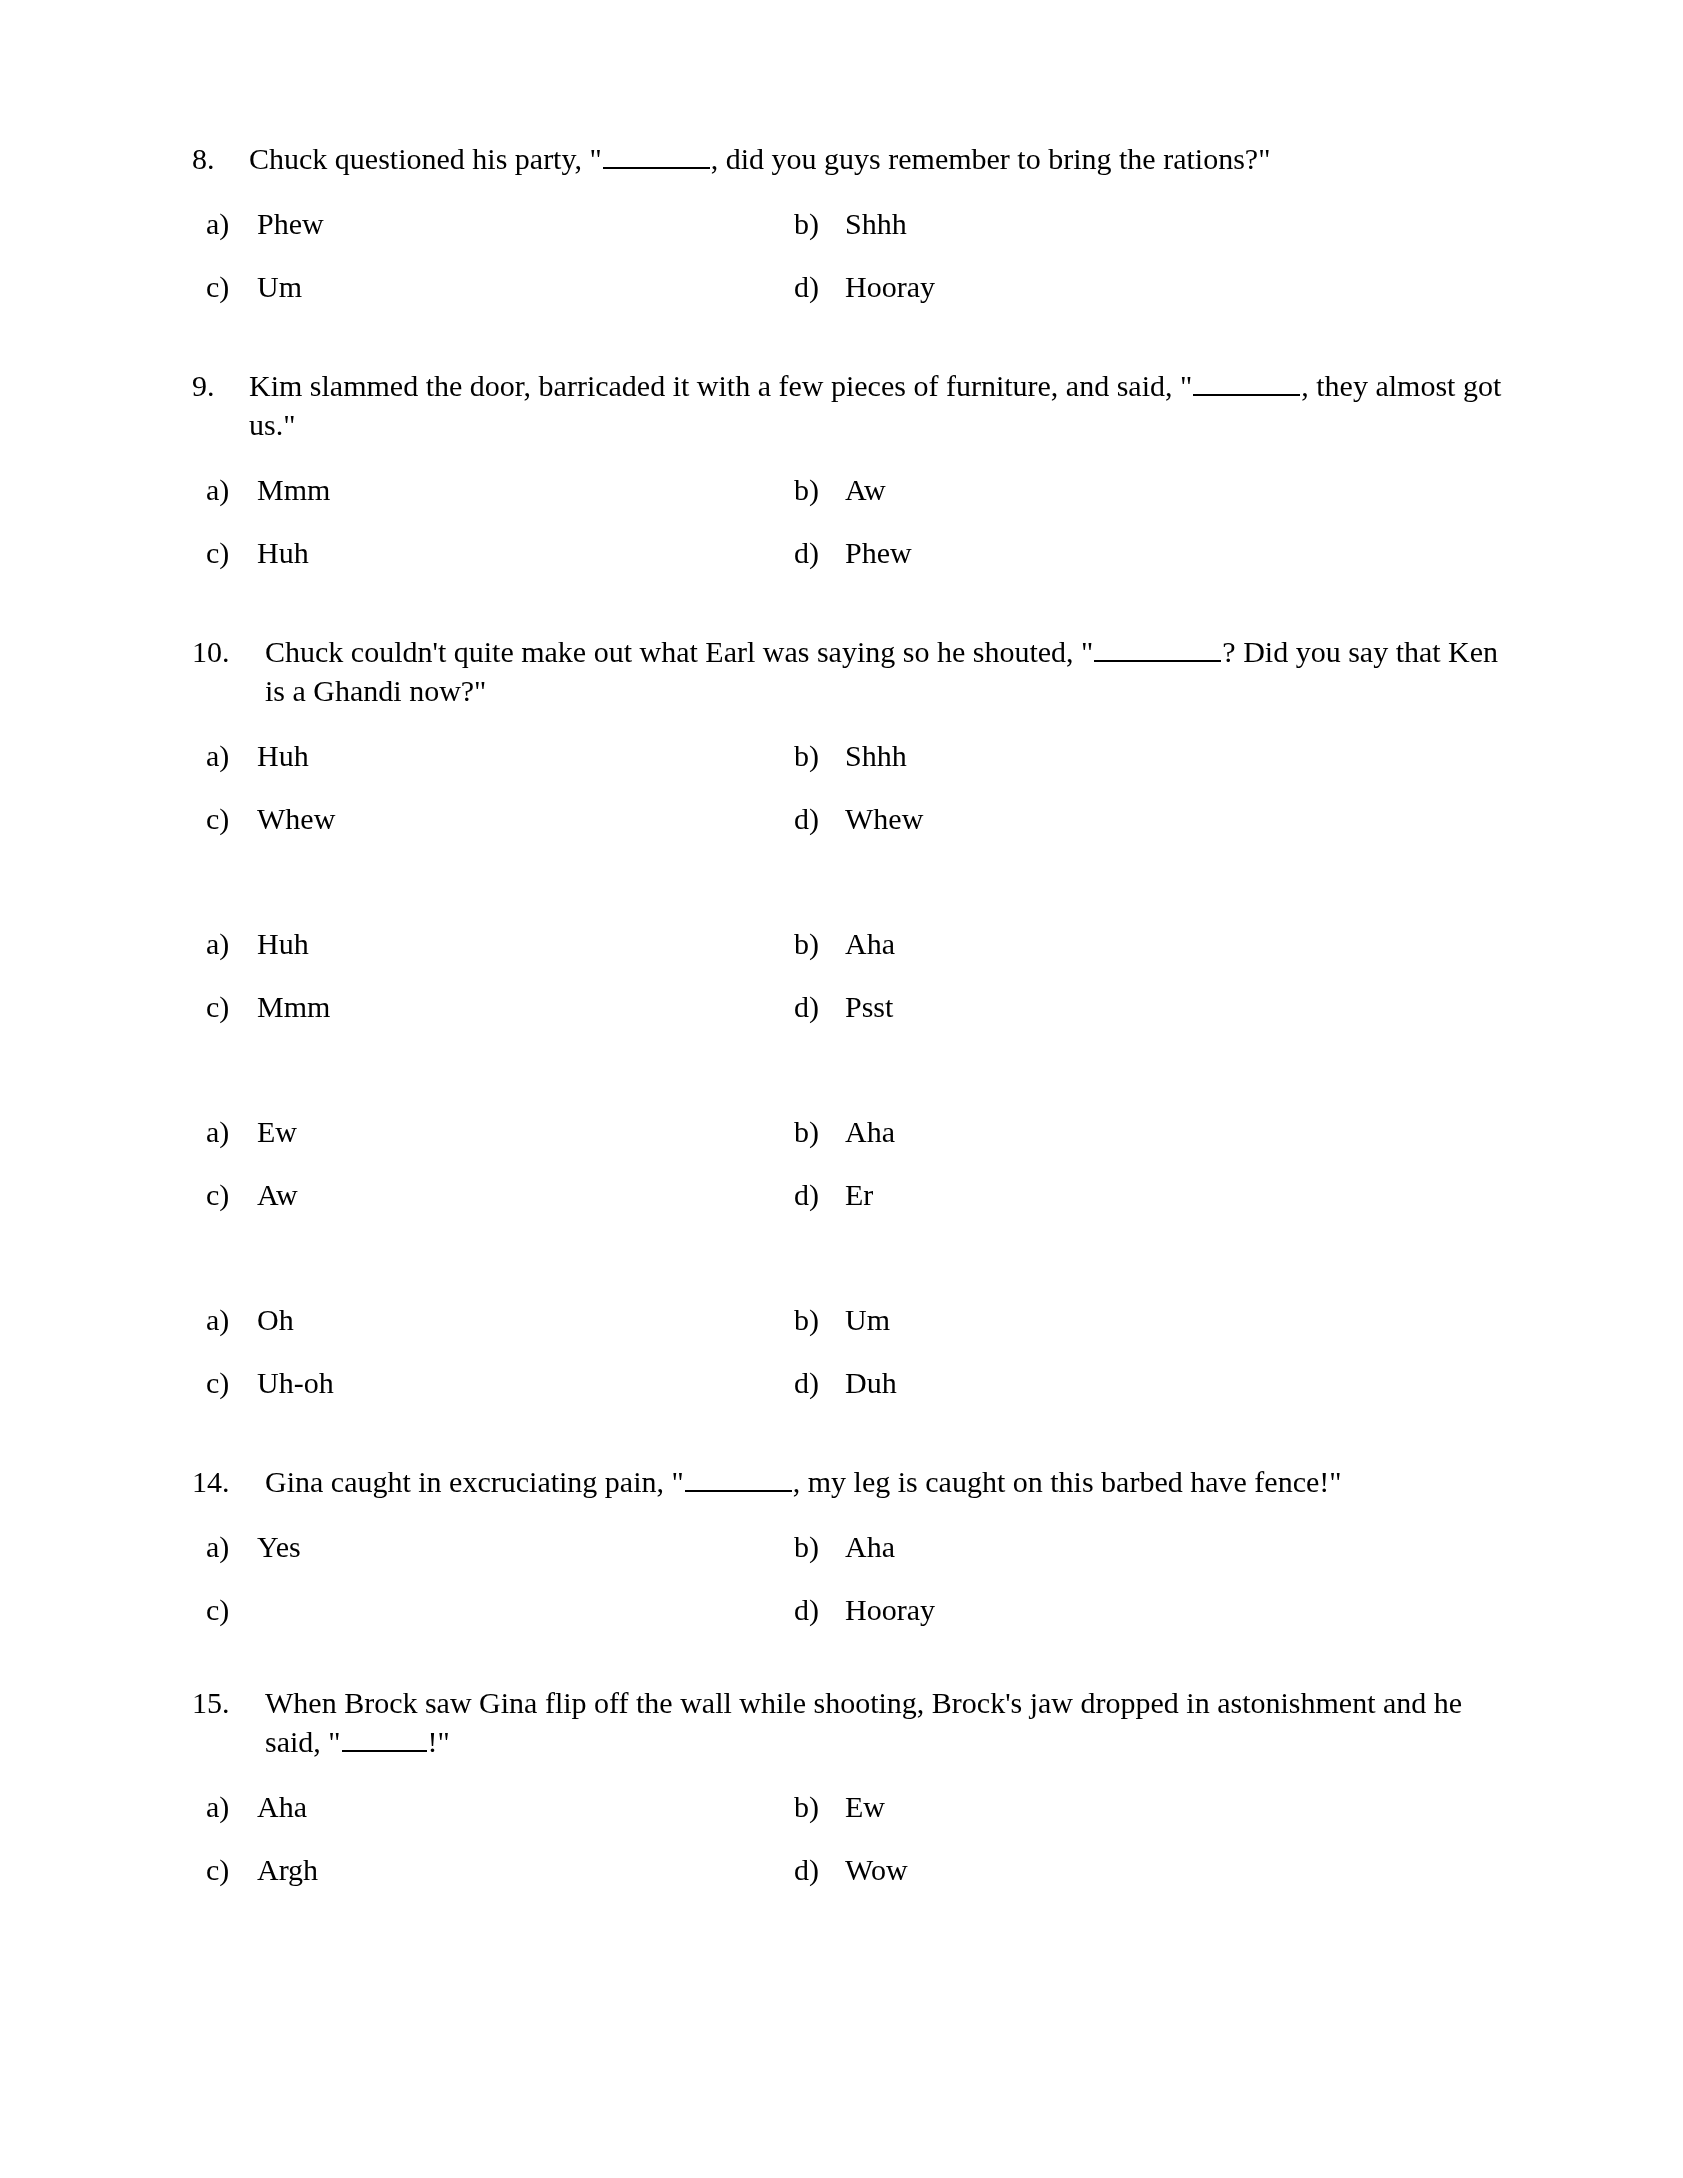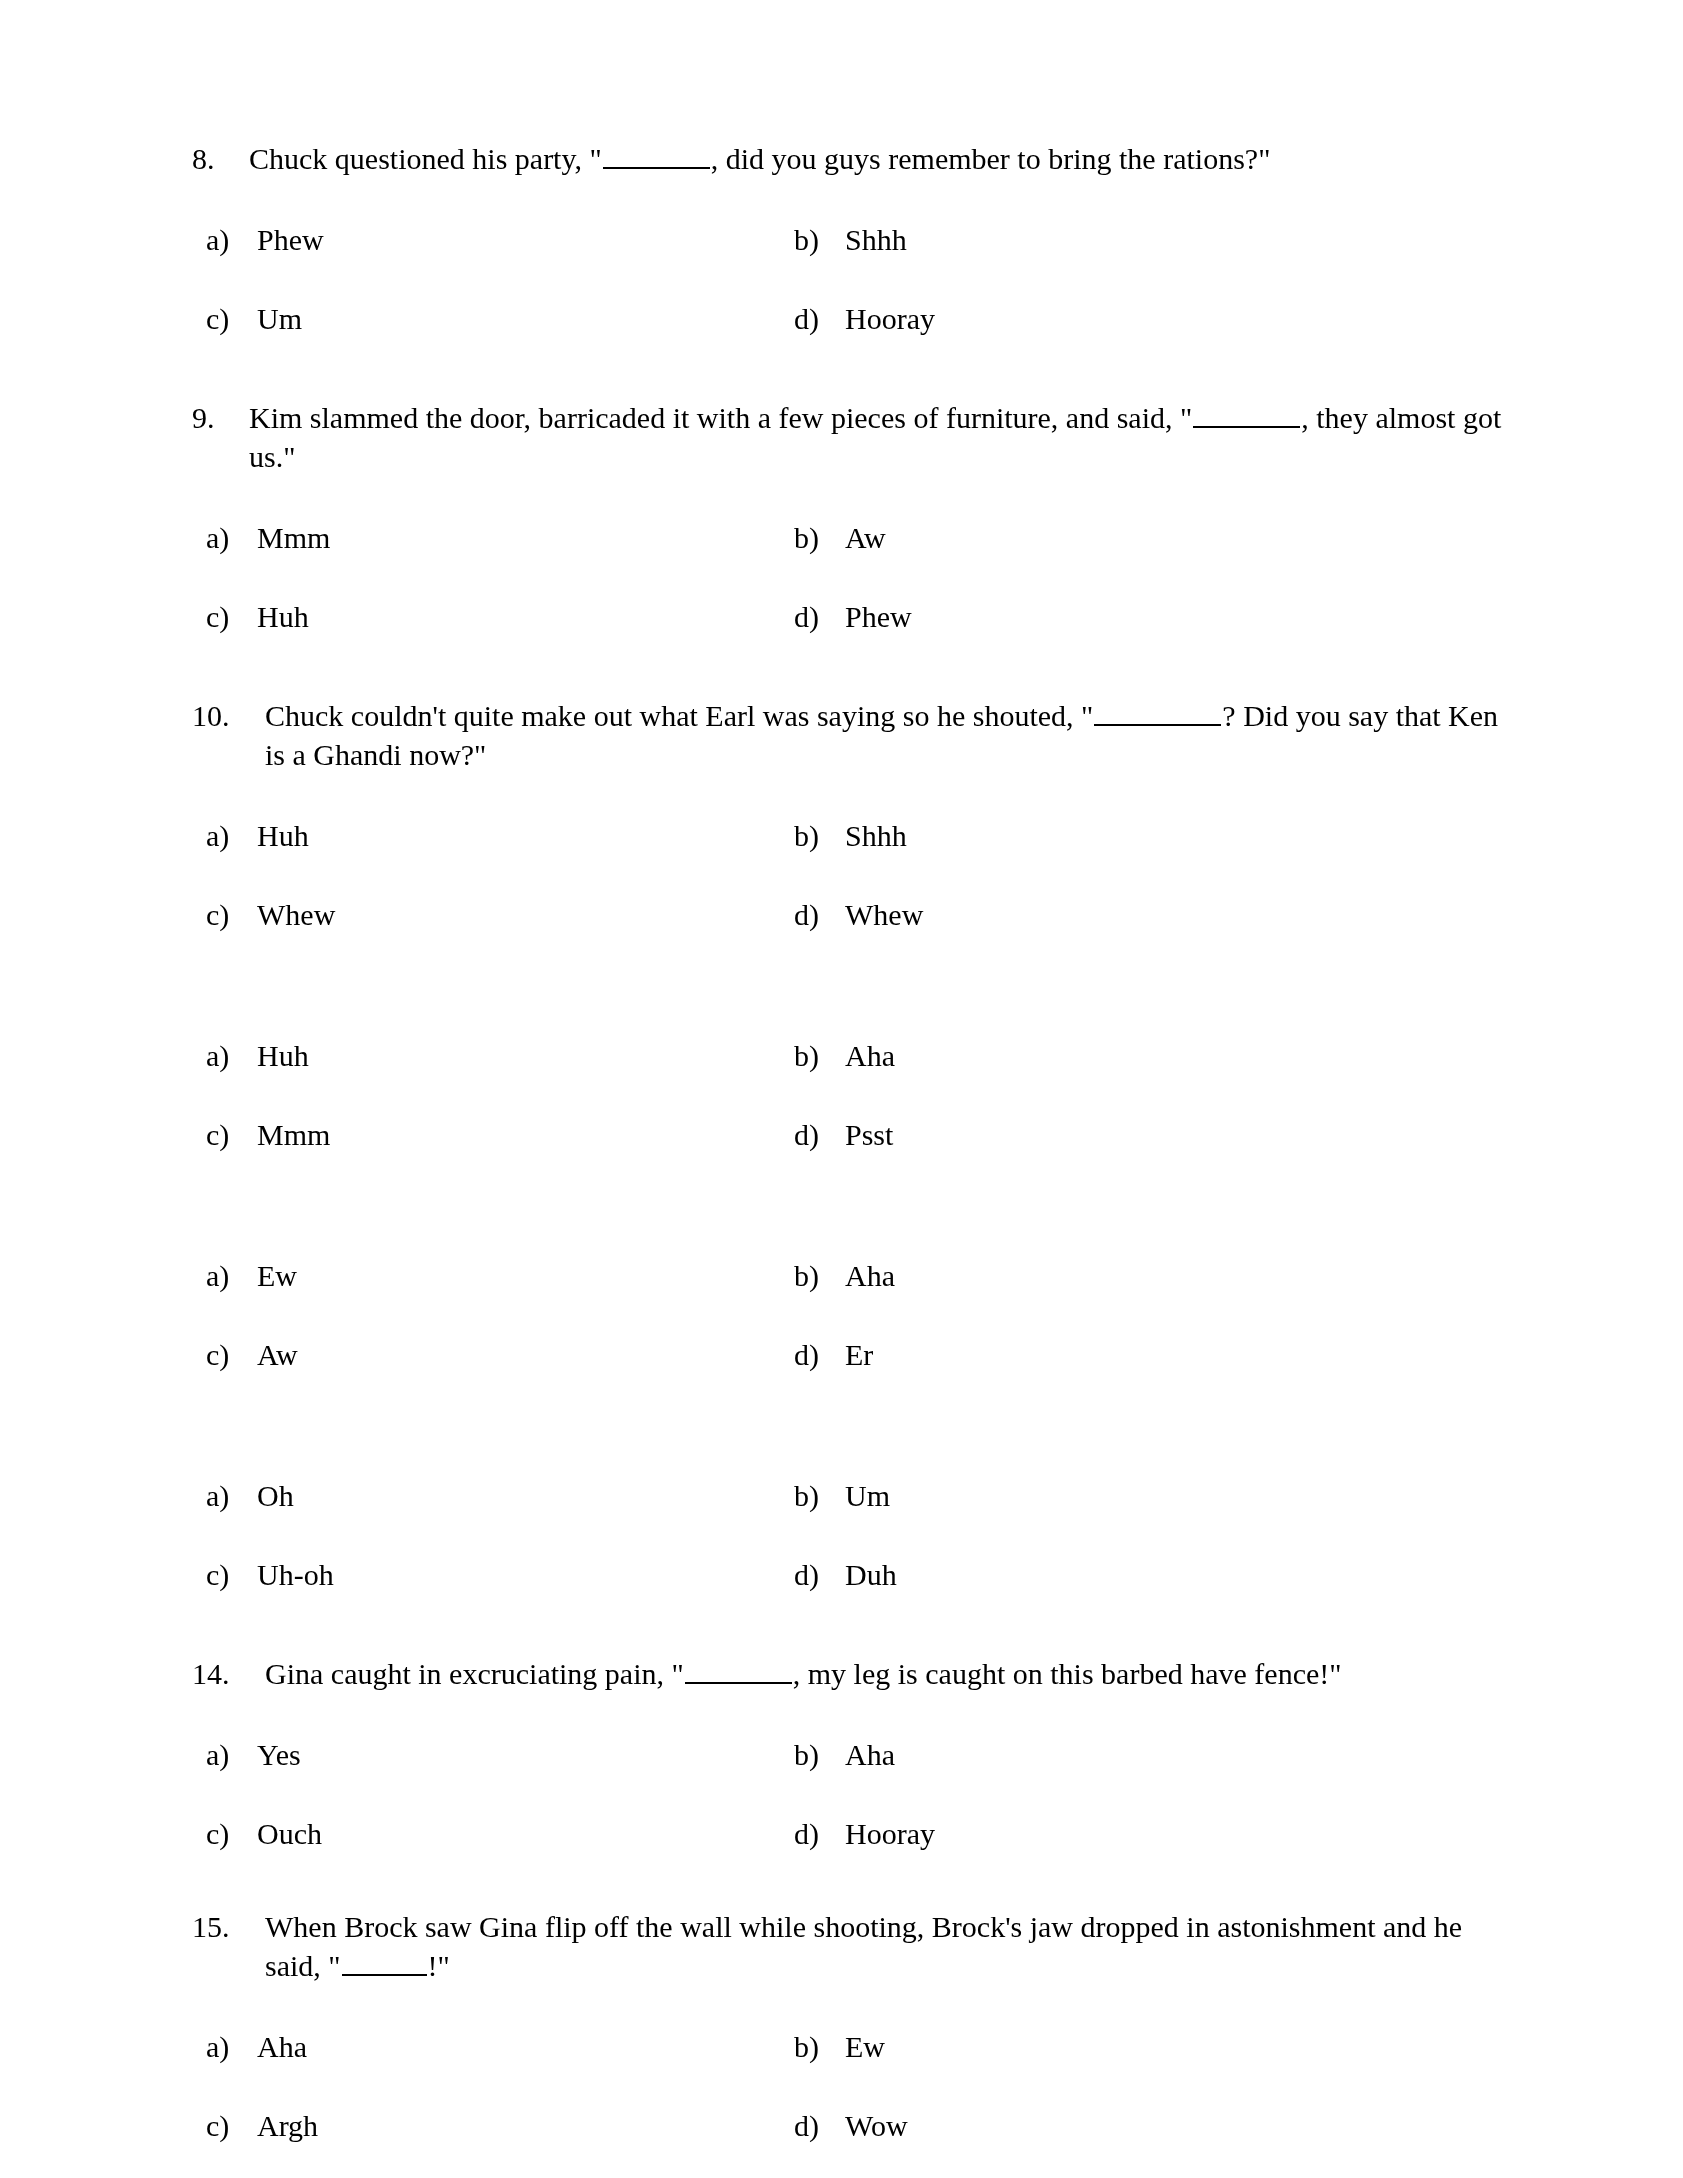--- a/index.html
+++ b/index.html
@@ -79,21 +79,20 @@
   .opt-right {
     flex: 1 1 auto;
     padding-left: 0px;
   }
   .opt-letter {
     flex: 0 0 auto;
     width: 51px;
   }
   .opt-label {
     flex: 1 1 auto;
-    margin-top: 16px;
   }
   .spacer-q {
     height: 36px;
   }
   .spacer-q-tight {
     height: 30px;
   }
 </style>
 </head>
 <body>
@@ -281,21 +280,20 @@
             <span class="opt-label">Yes</span>
           </div>
           <div class="opt opt-right">
             <span class="opt-letter">b)</span>
             <span class="opt-label">Aha</span>
           </div>
         </div>
         <div class="opt-row">
           <div class="opt opt-left">
             <span class="opt-letter">c)</span>
-            <span class="opt-label">Ouch</span>
           </div>
           <div class="opt opt-right">
             <span class="opt-letter">d)</span>
             <span class="opt-label">Hooray</span>
           </div>
         </div>
       </div>
     </div>
     <div class="spacer-q-tight"></div>
 

